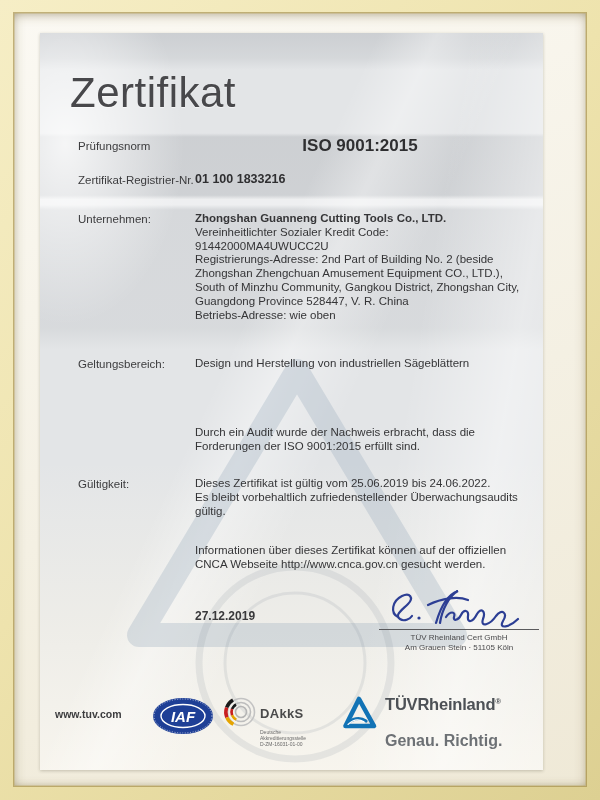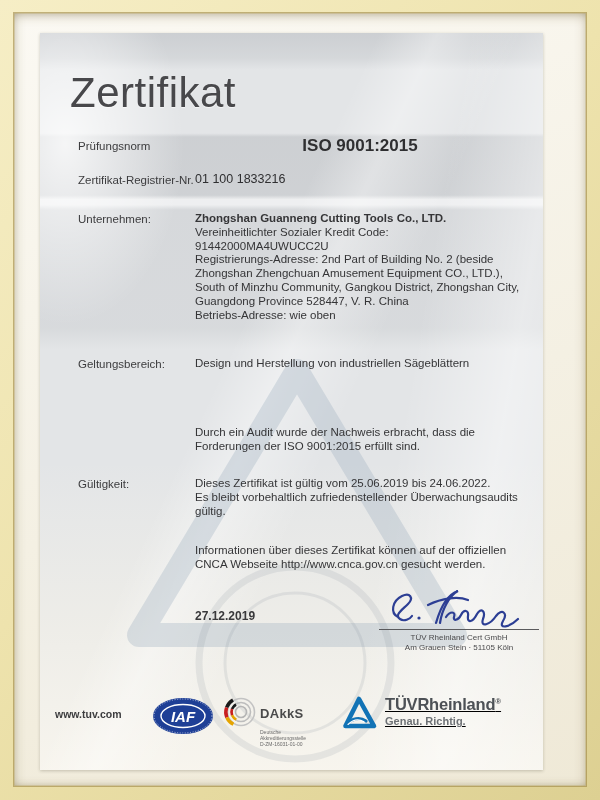--- a/index.html
+++ b/index.html
@@ -31,40 +31,40 @@
       linear-gradient(115deg,rgba(255,255,255,0) 40%,rgba(255,255,255,.38) 47%,rgba(255,255,255,0) 57%),
       linear-gradient(100deg,rgba(255,255,255,0) 68%,rgba(255,255,255,.45) 84%,rgba(255,255,255,.15) 100%);}
   .watermark{position:absolute;left:85px;top:318px;opacity:.33;pointer-events:none;}
   .seal{position:absolute;left:150px;top:525px;opacity:.14;pointer-events:none;}
   .title{position:absolute;left:30px;top:36px;font-size:42px;letter-spacing:.5px;
     color:#48484b;text-shadow:0 1px 1px rgba(255,255,255,.65);}
   .row{position:absolute;left:30px;width:455px;}
   .row-label{position:absolute;left:0;top:1px;font-size:11.5px;color:#3c3c3e;padding-left:8px;}
   .row-value{margin-left:125px;font-size:11.5px;color:#353537;line-height:13.8px;}
   .v-iso{font-size:17px;font-weight:bold;color:#2f2f31;text-align:center;}
-  .v-reg{font-size:12.5px;font-weight:normal;color:#2f2f31;}
+  .v-reg{font-size:12.5px;font-weight:bold;color:#2f2f31;}
   .company-name{font-weight:bold;}
   .para{position:absolute;left:155px;width:330px;font-size:11.5px;color:#353537;line-height:13.8px;}
   .date{position:absolute;left:155px;top:576px;font-size:12px;font-weight:bold;color:#39393b;}
   .sig-block{position:absolute;left:333px;top:550px;width:172px;text-align:center;}
   .sig-svg{display:block;margin:0 auto -6px auto;}
   .sig-line{border-bottom:1px solid #5a5a5c;width:160px;margin:0 auto;}
   .issuer{margin-top:3px;font-size:8px;line-height:9.5px;color:#4a4a4c;}
   .footer{position:absolute;left:0;top:660px;width:503px;height:60px;}
   .site{position:absolute;left:15px;top:15px;font-size:10.5px;font-weight:bold;color:#3c3c3e;}
   .iaf{position:absolute;left:112px;top:4px;}
   .dakks{position:absolute;left:180px;top:4px;width:95px;}
   .dakks-top{display:flex;align-items:center;}
   .dakks-word{font-size:13px;font-weight:bold;color:#4a4a4a;letter-spacing:.3px;margin-left:2px;}
   .dakks-sub{margin-left:40px;font-size:5px;line-height:6px;color:#6a6a6a;}
   .brandblk{position:absolute;left:300px;top:2px;display:flex;}
-  .brandtxt{margin-left:7px;text-decoration:underline;}
+  .brandtxt{margin-left:7px;}
   .brand{font-size:16.5px;font-weight:bold;color:#4d5156;letter-spacing:-.2px;}
   .brand sup{font-size:8px;}
-  .slogan{font-size:11px;font-weight:bold;color:#6d7175;margin-top:1px;}
+  .slogan{font-size:16px;font-weight:bold;color:#6d7175;margin-top:18px;}
 </style>
 </head>
 <body>
 
 <div class="stage">
   <div class="mat"></div>
 
   <div class="paper">
 
     <svg class="watermark" width="345" height="300" viewBox="0 0 345 300">

